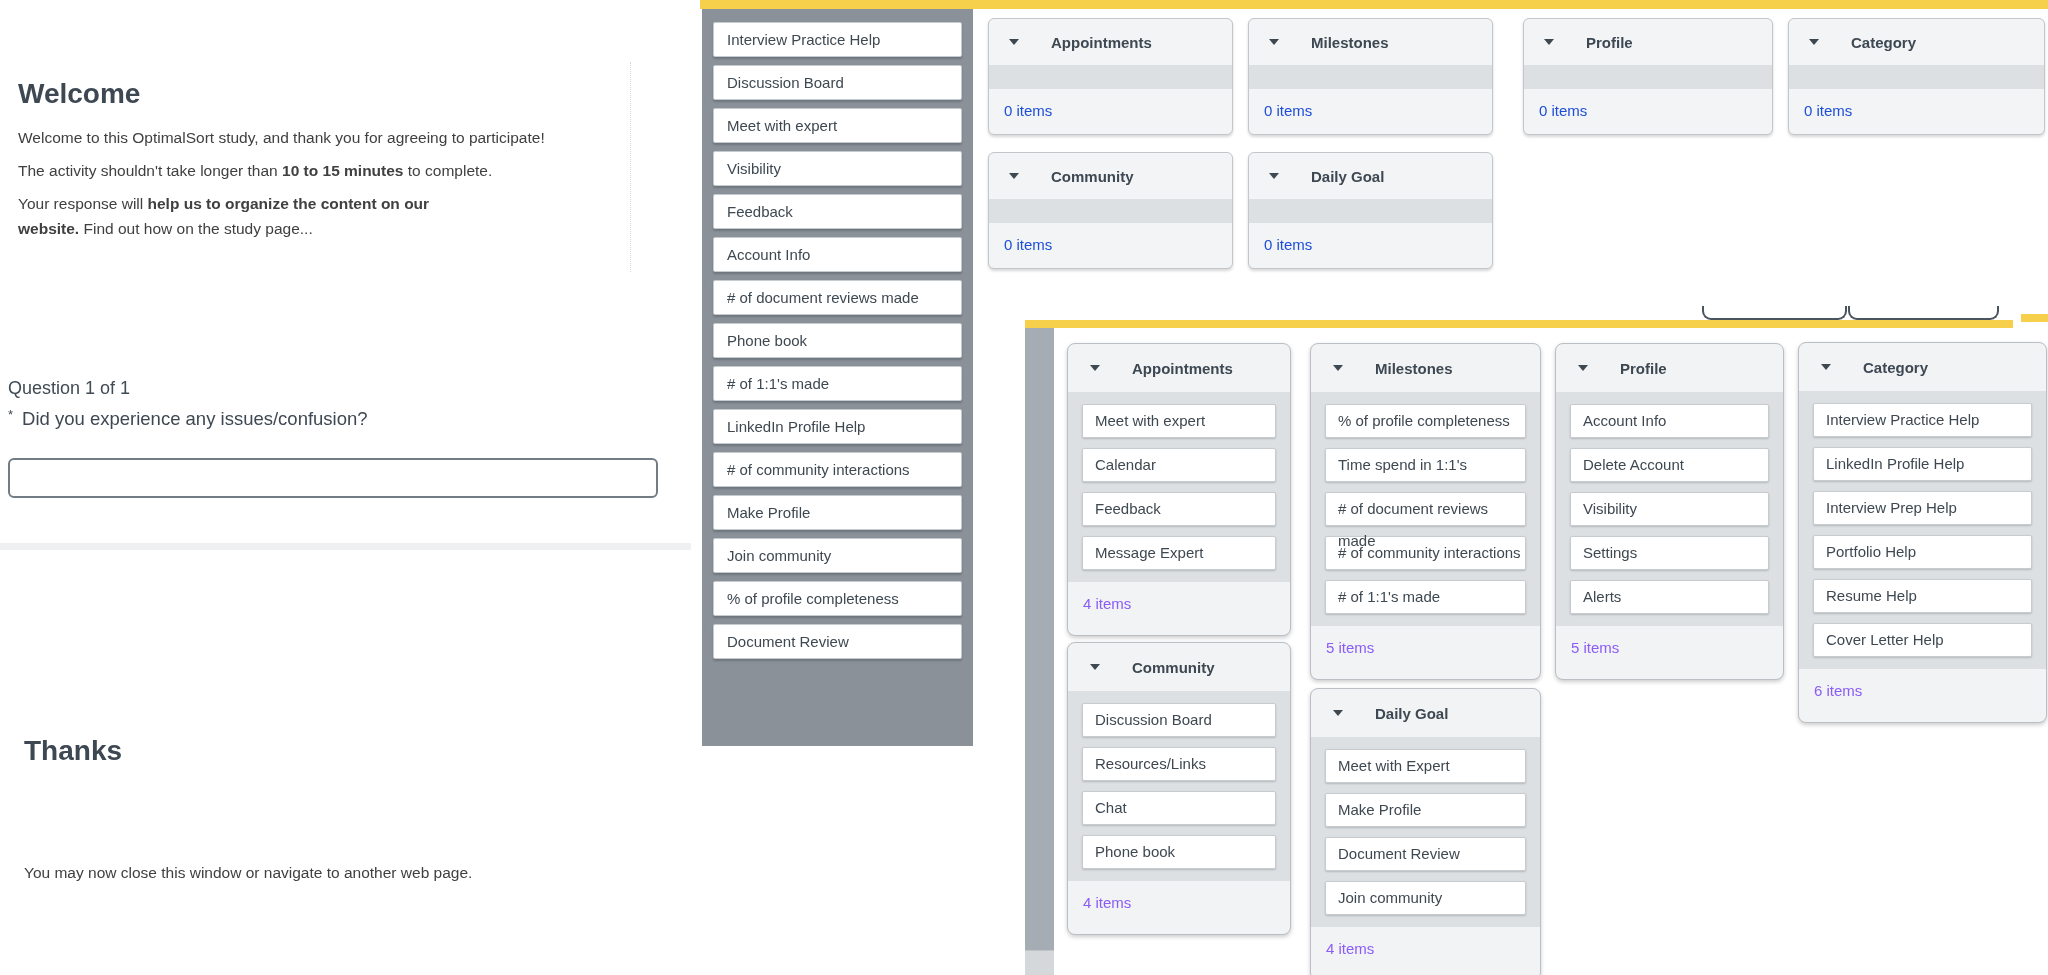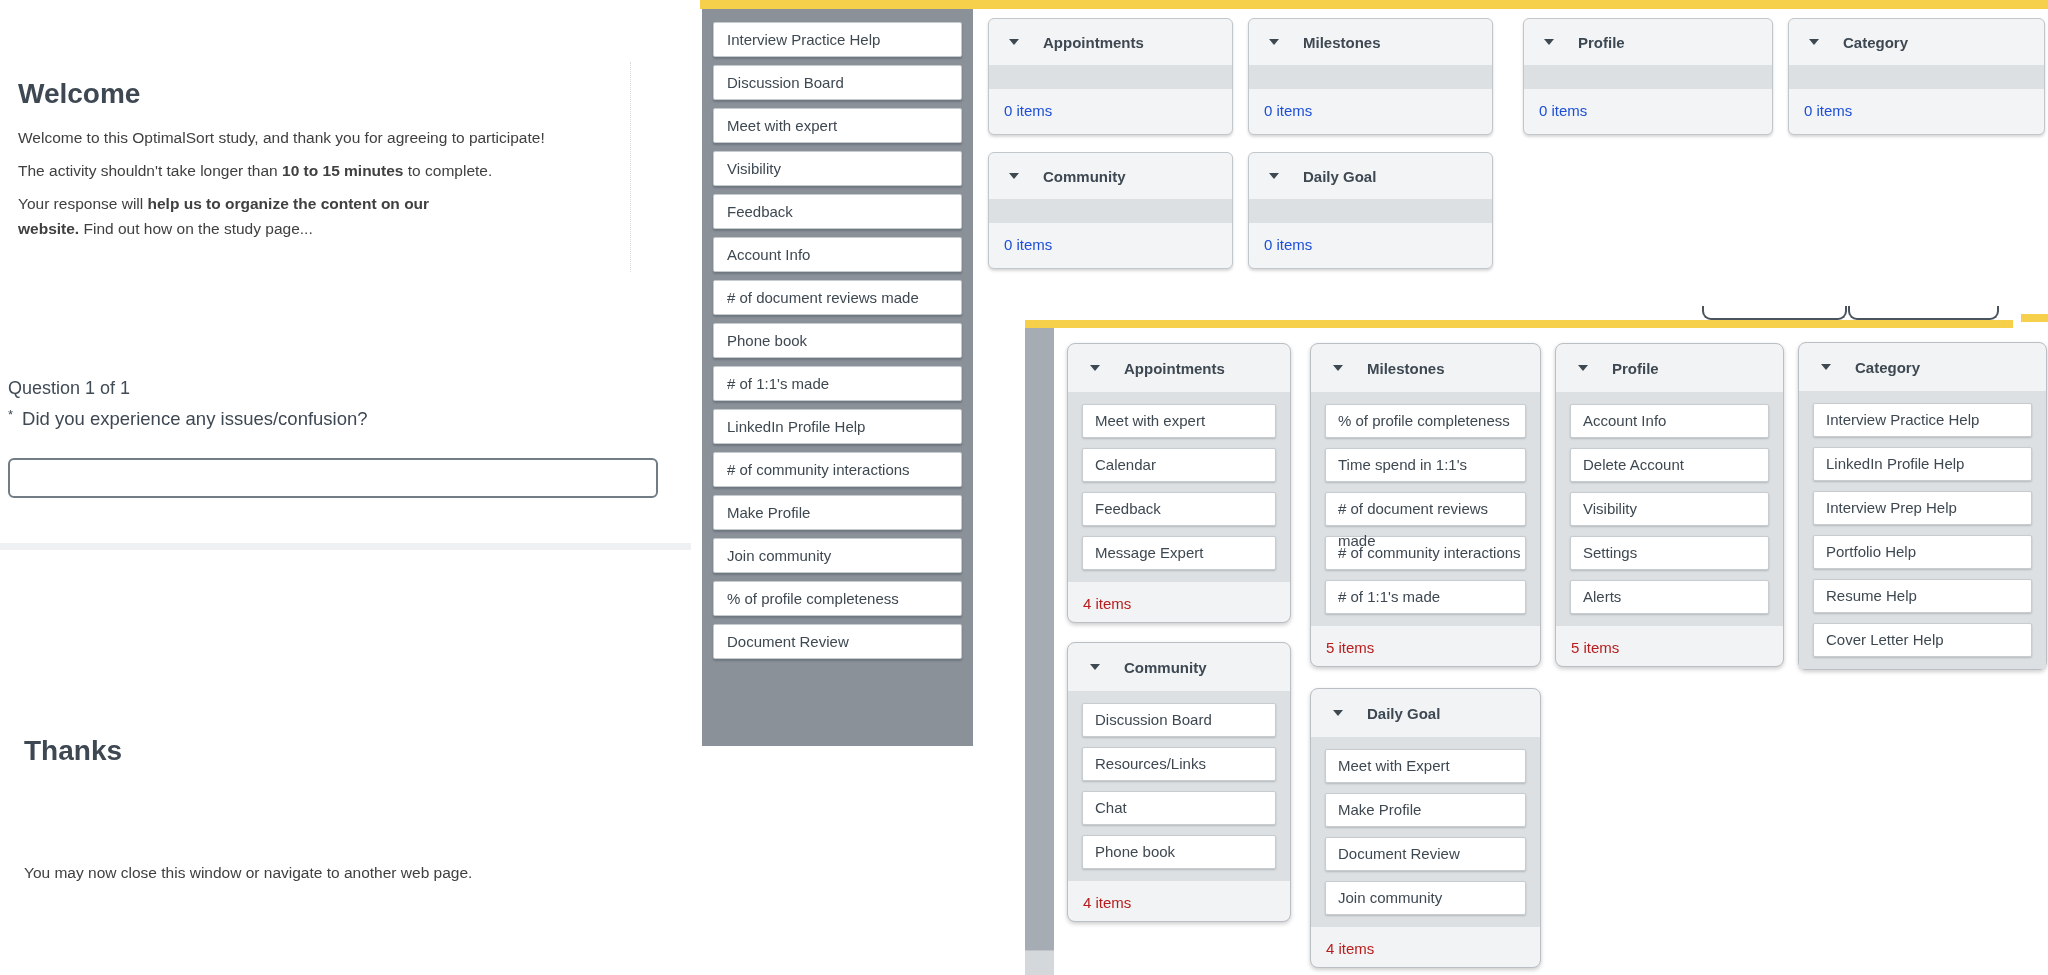--- a/index.html
+++ b/index.html
@@ -49,21 +49,21 @@
   
   .cat-empty{
     width:245px;height:117px;box-sizing:border-box;background:#F2F4F5;
     border:1px solid #C2C7CB;border-radius:6px;box-shadow:0 2px 3px rgba(0,0,0,.16);
   }
   .cat-head{height:46px;display:flex;align-items:center;cursor:pointer}
   .caret{
     width:0;height:0;border-left:5px solid transparent;border-right:5px solid transparent;
     border-top:6px solid #3E4851;margin-left:20px;flex:0 0 auto;cursor:pointer;
   }
-  .cat-label{font-weight:bold;font-size:15px;color:#3E4852;margin-left:24px}
+  .cat-label{font-weight:bold;font-size:15px;color:#3E4852;margin-left:32px}
   .cat-stripe{height:24px;background:#DCE0E3}
   .cat-count{font-size:15px;color:#1d4ed8;padding-left:15px;line-height:44px}
   
   .gray-strip{left:1025px;top:328px;width:29px;height:622px;background:#A6ACB3}
   .gray-strip-foot{left:1025px;top:950px;width:29px;height:25px;background:#D5D8DB;border-top:1px solid #BFC4C8}
   .clipped-btn{
     position:absolute;height:12px;background:#fff;
     border:2px solid #4A545E;border-top:none;border-radius:0 0 9px 9px;
   }
   .group{
@@ -72,21 +72,21 @@
   }
   .group-head{height:48px;display:flex;align-items:center;cursor:pointer}
   .group-head .caret{margin-left:22px}
   .group-zone{background:#DCE0E3;padding:12px 14px;border-radius:0}
   .group-card{
     height:34px;box-sizing:border-box;margin-bottom:10px;background:#fff;
     border:1px solid #C7CCD0;border-radius:2px;box-shadow:0 1px 2px rgba(0,0,0,.18);
     font-size:15px;line-height:32px;padding-left:12px;color:#3E4851;cursor:grab;
   }
   .group-card:last-child{margin-bottom:0}
-  .group-foot{height:40px;line-height:44px;padding-left:15px;font-size:15px;color:#b91c1c;border-radius:0 0 8px 8px}
+  .group-foot{height:53px;line-height:44px;padding-left:15px;font-size:15px;color:#8b5cf6;border-radius:0 0 8px 8px}
 </style>
 </head>
 <body>
 
 <div class="abs welcome-title">Welcome</div>
 <div class="abs body-text p1">Welcome to this OptimalSort study, and thank you for agreeing to participate!</div>
 <div class="abs body-text p2"><span>The activity shouldn't take longer than </span><b>10 to 15 minutes</b><span> to complete.</span></div>
 <div class="abs body-text p3"><span>Your response will </span><b>help us to organize the content on our website.</b><span> Find out how on the study page...</span></div>
 <div class="abs v-divider"></div>
 
@@ -227,20 +227,21 @@
       <span class="cat-label">Category</span>
     </div>
   <div class="group-zone">
     <div class="group-card">Interview Practice Help</div>
     <div class="group-card">LinkedIn Profile Help</div>
     <div class="group-card">Interview Prep Help</div>
     <div class="group-card">Portfolio Help</div>
     <div class="group-card">Resume Help</div>
     <div class="group-card">Cover Letter Help</div>
   </div>
+  <div class="group-foot">6 items</div>
 </div>
 
 <div class="abs group" style="left:1067px;top:642px;width:224px">
   <div class="group-head">
       <span class="caret"></span>
       <span class="cat-label">Community</span>
     </div>
   <div class="group-zone">
     <div class="group-card">Discussion Board</div>
     <div class="group-card">Resources/Links</div>

